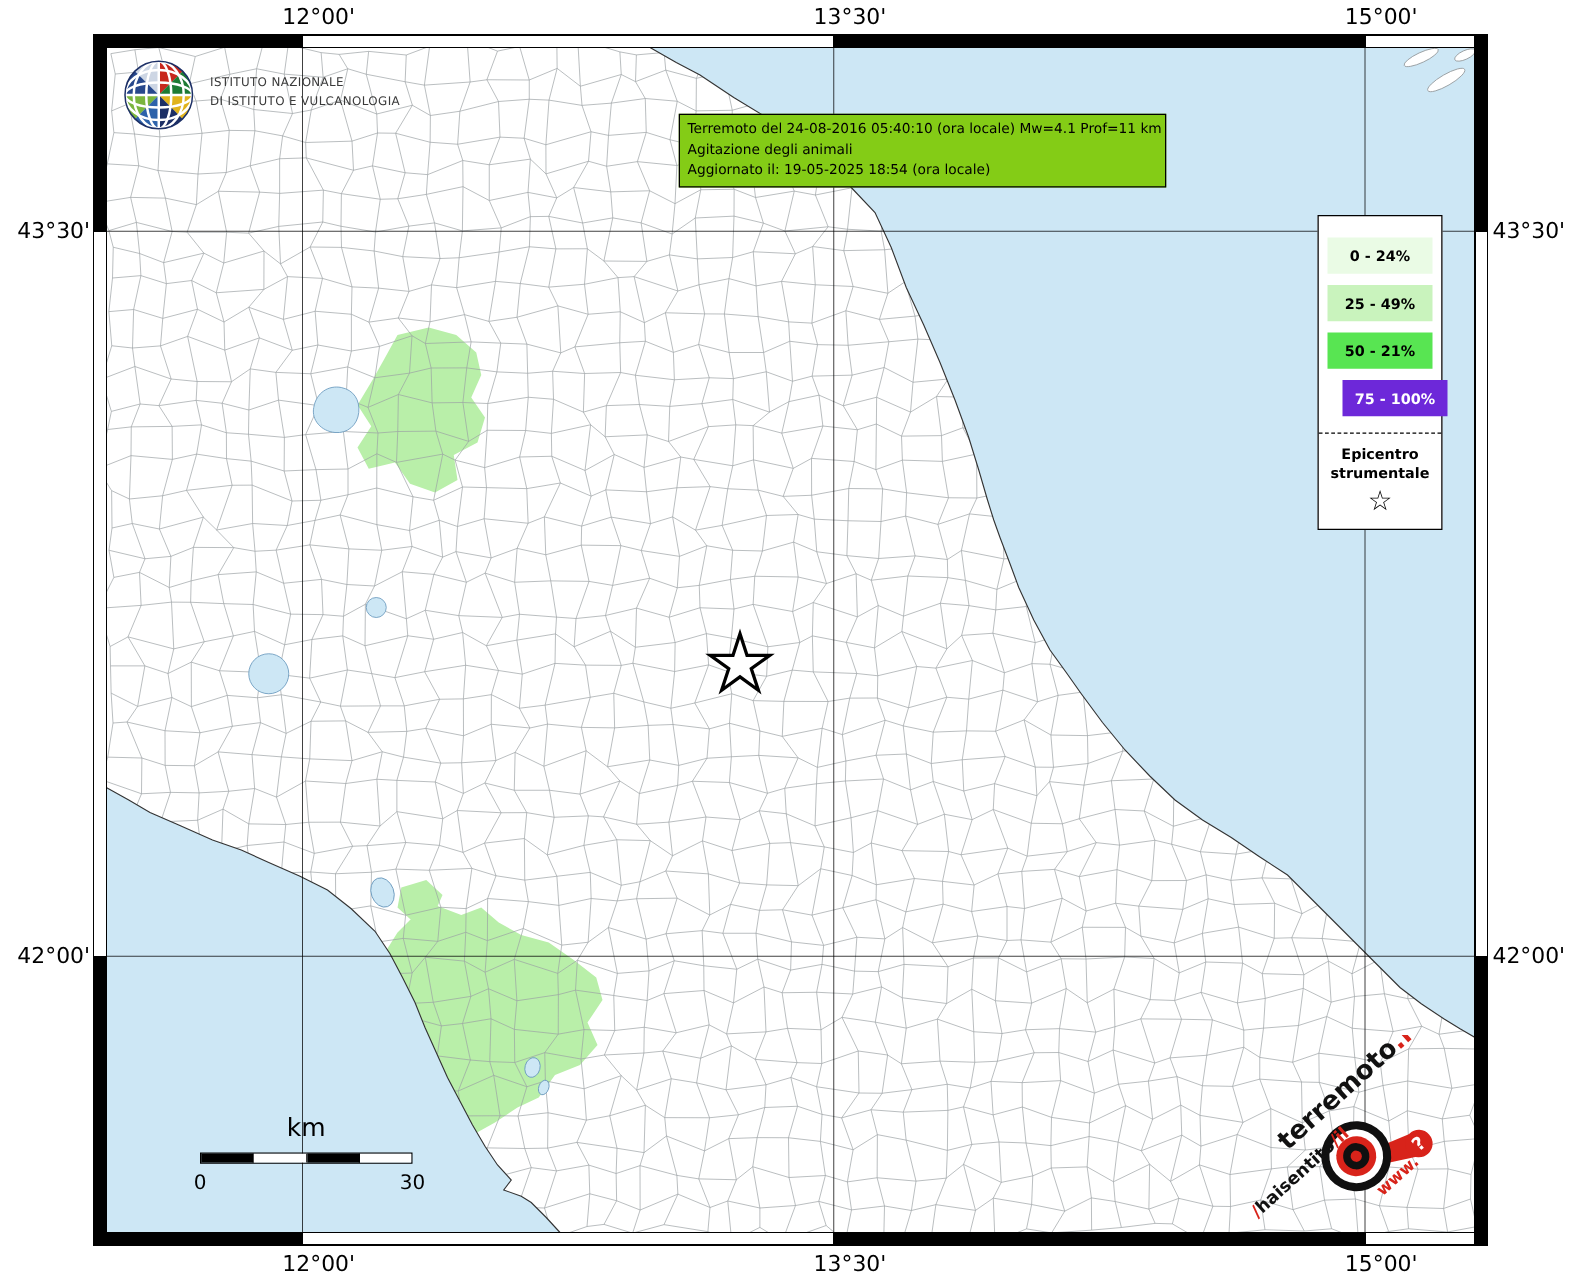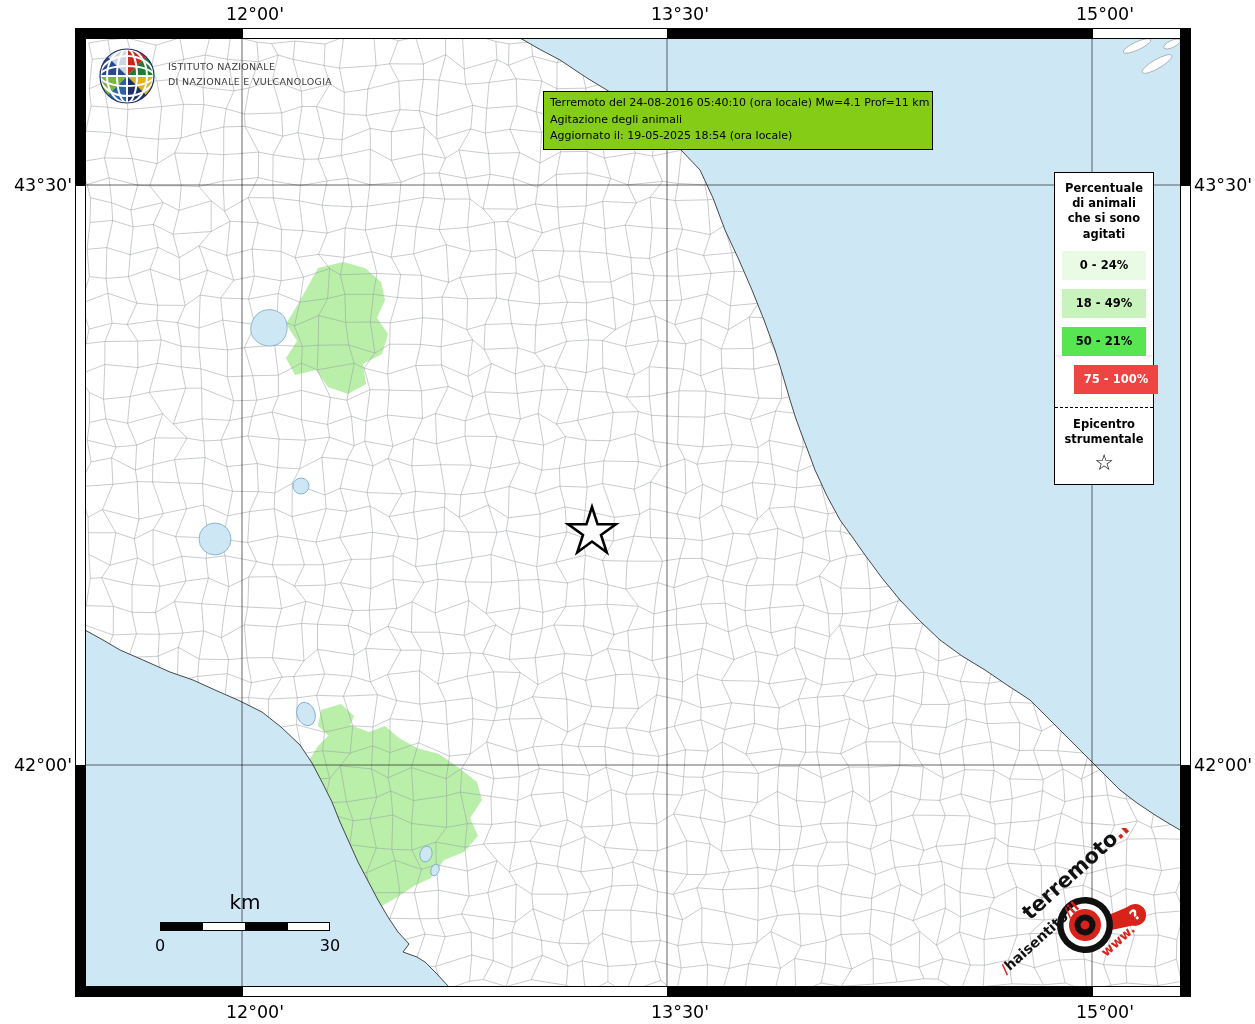--- a/index.html
+++ b/index.html
@@ -128,32 +128,31 @@
   <div class="axis-label axis-right" style="left:1194px;top:175px">43°30'</div>
   <div class="axis-label axis-right" style="left:1194px;top:755px">42°00'</div>
 
   <div id="info-box">
     <div>Terremoto del 24-08-2016 05:40:10 (ora locale) Mw=4.1 Prof=11 km</div>
     <div>Agitazione degli animali</div>
     <div>Aggiornato il: 19-05-2025 18:54 (ora locale)</div>
   </div>
 
   <div id="legend">
-    <div class="legend-title">Percentuale di animali che si sono agitati</div>
 
     <div class="legend-swatch" style="background-color: rgb(234, 251, 229);">
       <span style="color: rgb(0, 0, 0);">0 - 24%</span>
     </div>
     <div class="legend-swatch" style="background-color: rgb(201, 243, 189);">
-      <span style="color: rgb(0, 0, 0);">18 - 49%</span>
+      <span style="color: rgb(0, 0, 0);">25 - 49%</span>
     </div>
     <div class="legend-swatch" style="background-color: rgb(88, 229, 82);">
       <span style="color: rgb(0, 0, 0);">50 - 21%</span>
     </div>
-    <div class="legend-swatch" style="background-color: #ef4444; margin-left: 13px;">
+    <div class="legend-swatch" style="background-color: #6d28d9; margin-left: 13px;">
       <span style="color: rgb(255, 255, 255);">75 - 100%</span>
     </div>
 
     <div class="legend-sep"></div>
     <div class="legend-epi-title">Epicentro strumentale</div>
     <div class="legend-star">☆</div>
   </div>
 
   <div id="ingv">
     <svg width="62" height="62" viewBox="0 0 62 62">
@@ -170,21 +169,21 @@
         <ellipse cx="31" cy="31" rx="20" ry="27"></ellipse>
         <ellipse cx="31" cy="31" rx="27" ry="10"></ellipse>
         <ellipse cx="31" cy="31" rx="27" ry="20"></ellipse>
         <line x1="4" y1="31" x2="58" y2="31"></line>
         <line x1="31" y1="4" x2="31" y2="58"></line>
       </g>
       <circle cx="31" cy="31" r="27" fill="none" stroke="#1c2f66" stroke-width="1.2"></circle>
     </svg>
     <div class="ingv-text">
       <div>ISTITUTO NAZIONALE</div>
-      <div>DI NAZIONALE E VULCANOLOGIA</div>
+      <div>DI ISTITUTO E VULCANOLOGIA</div>
     </div>
   </div>
 
   <div id="scalebar">
     <div class="km-label">km</div>
     <div class="bar">
       <div class="seg-b"></div>
       <div class="seg-w"></div>
       <div class="seg-b"></div>
       <div class="seg-w"></div>

